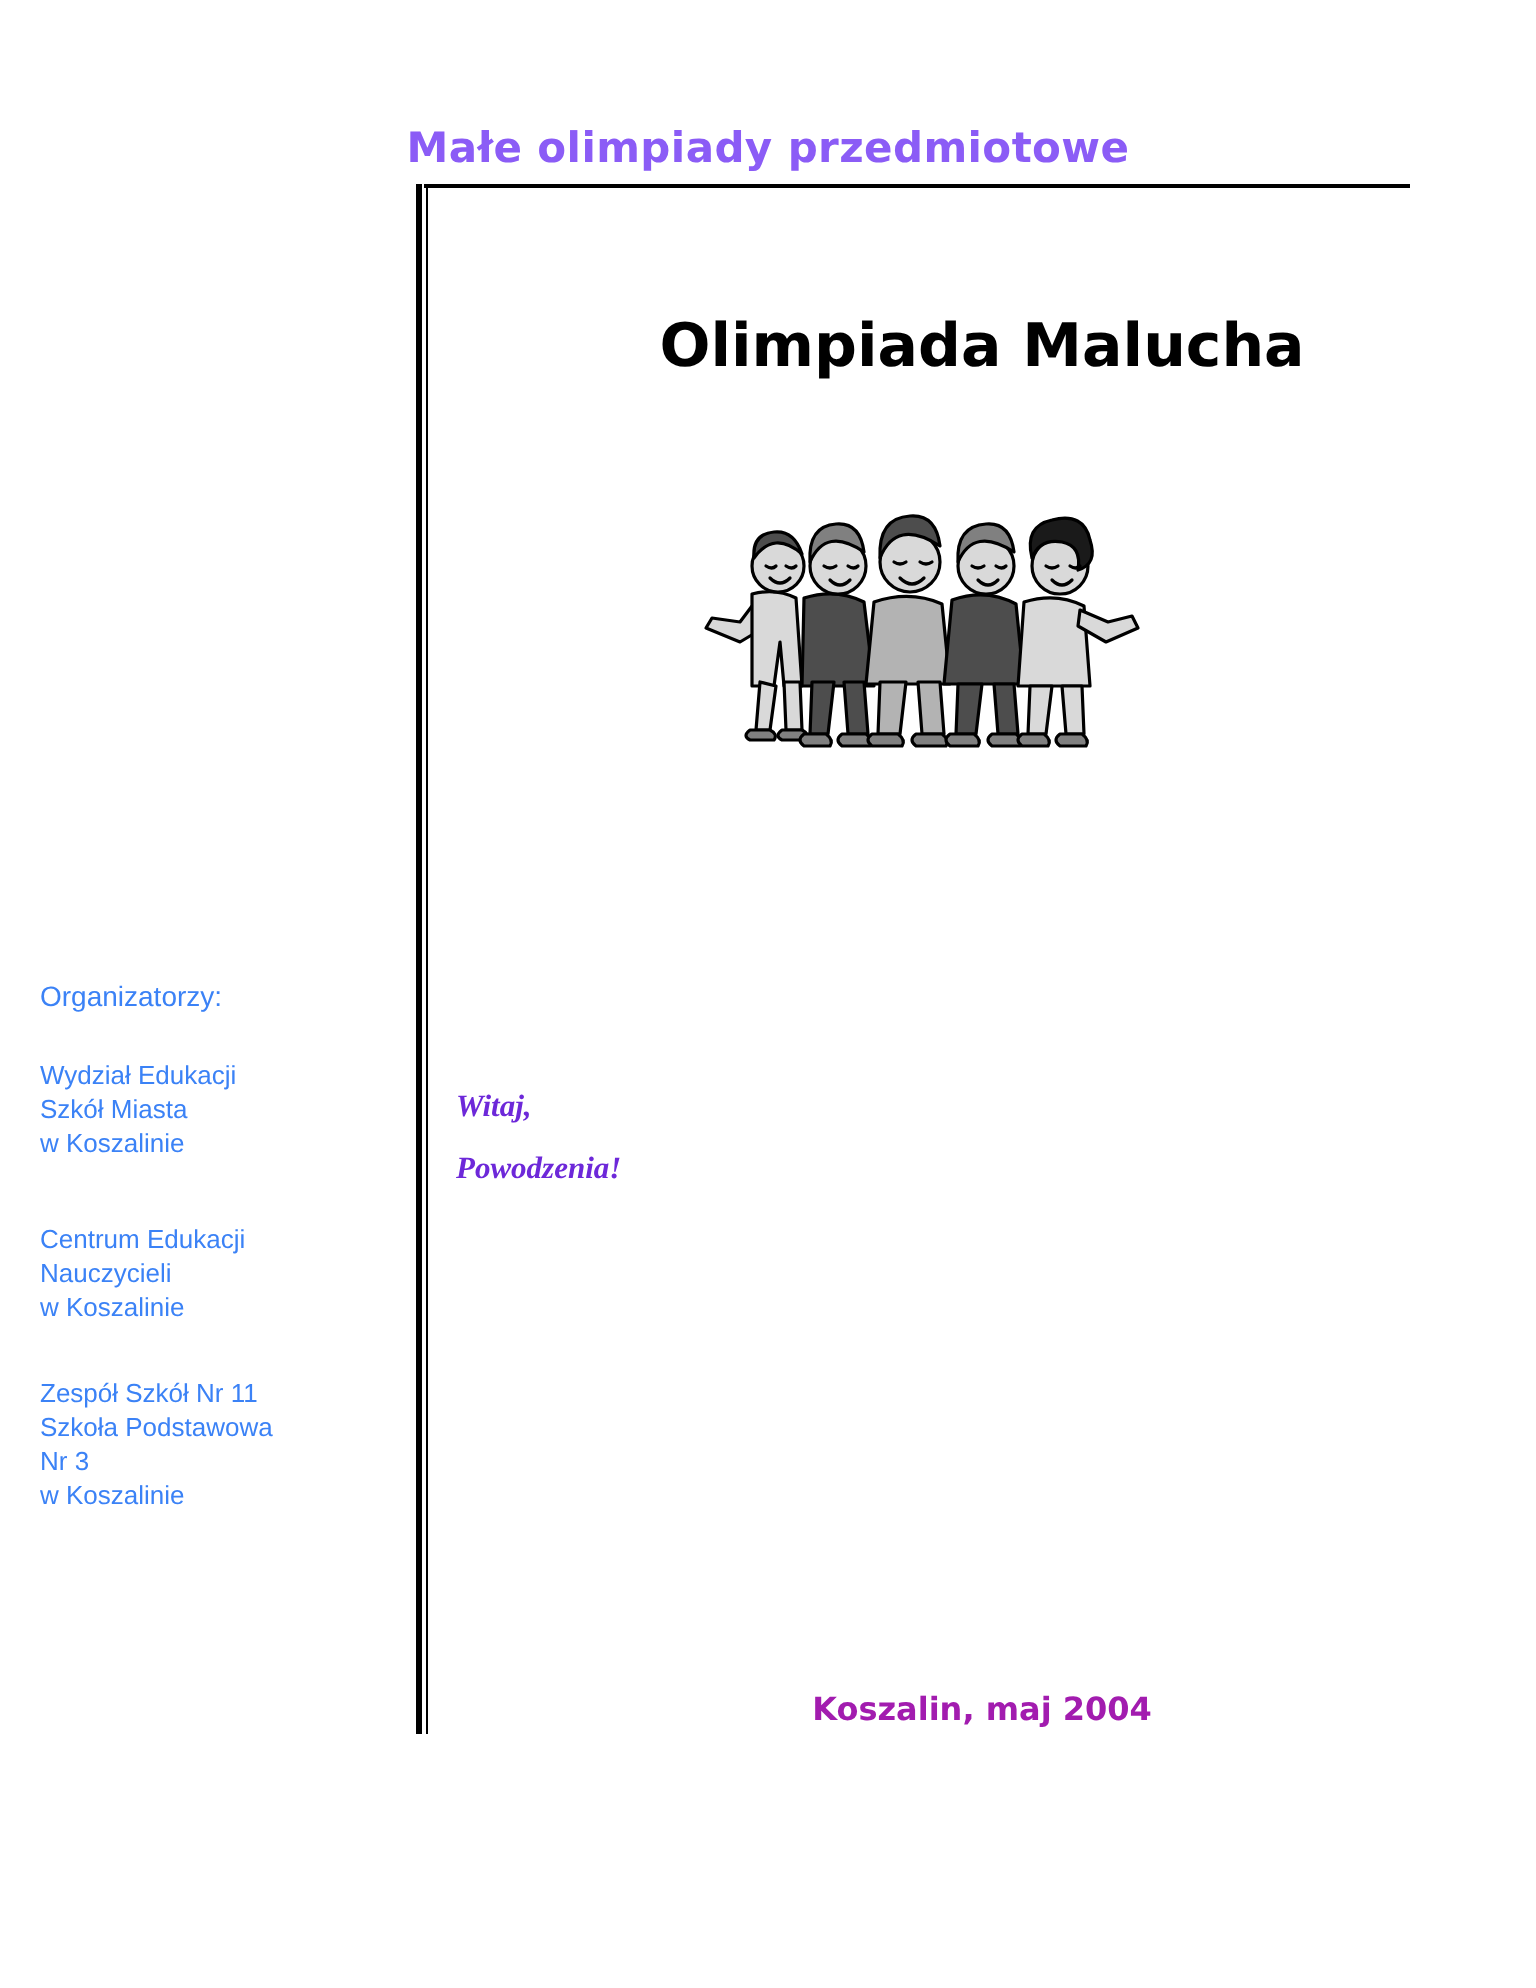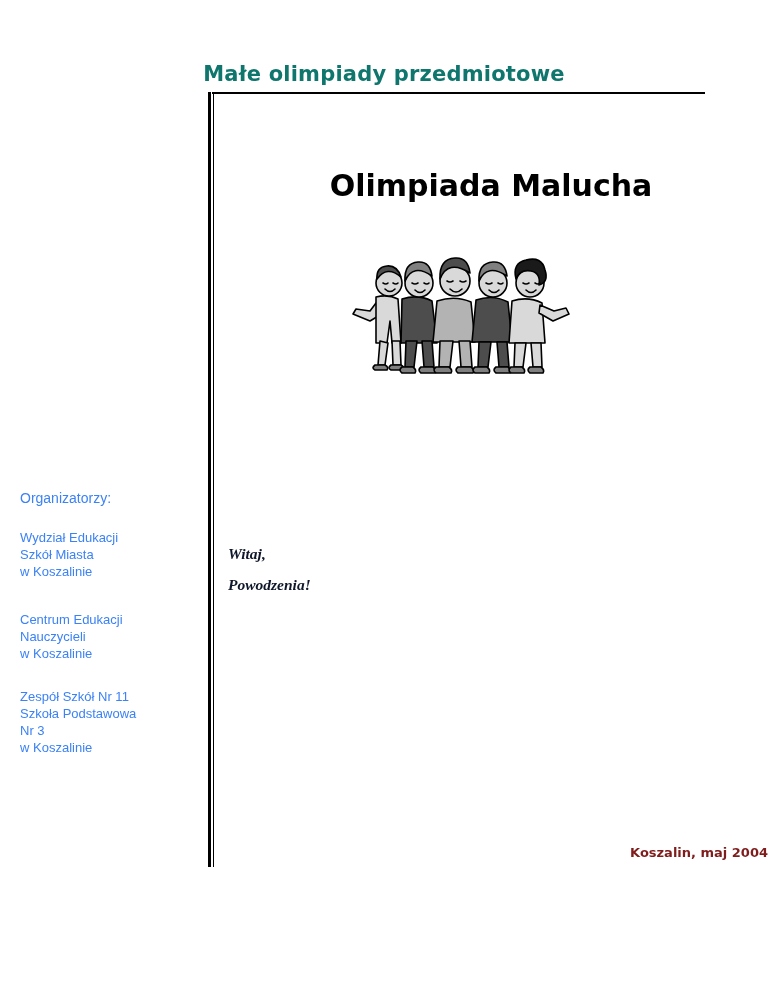--- a/index.html
+++ b/index.html
@@ -27,21 +27,21 @@
   .doc-title {
     position: absolute;
     top: 62px;
     left: 0;
     width: 768px;
     text-align: center;
     font-family: "DejaVu Sans", sans-serif;
     font-weight: bold;
     font-size: 21px;
     letter-spacing: 0.2px;
-    color: #0f766e;
+    color: #8b5cf6;
   }
   .title-rule {
     position: absolute;
     top: 92px;
     left: 212px;
     width: 493px;
     height: 2px;
     background: #000;
   }
 
@@ -59,21 +59,21 @@
     top: 92px;
     left: 213px;
     width: 1px;
     height: 775px;
     background: #000;
   }
 
   
   .main-heading {
     position: absolute;
-    top: 168px;
+    top: 156px;
     left: 214px;
     width: 554px;
     text-align: center;
     font-family: "DejaVu Sans", sans-serif;
     font-weight: bold;
     font-size: 30px;
     color: #000;
   }
 
   
@@ -111,46 +111,46 @@
   .body-text {
     position: absolute;
     top: 538px;
     left: 228px;
     width: 478px;
     font-family: "Liberation Serif", serif;
     font-weight: bold;
     font-style: italic;
     font-size: 15.5px;
     line-height: 31px;
-    color: #0f172a;
+    color: #6d28d9;
   }
   .body-text .greet {
     margin: 0 0 0 0;
   }
   .body-text .para {
     margin: 0;
     text-align: justify;
     text-indent: 42px;
   }
   .body-text .closing {
     margin: 0;
     padding-right: 62px;
   }
 
   
   .footer {
     position: absolute;
     top: 845px;
     left: 214px;
     width: 554px;
-    text-align: right;
-    font-size: 13px;
+    text-align: center;
+    font-size: 16px;
     font-weight: bold;
     font-family: "DejaVu Sans", sans-serif;
-    color: #7f1d1d;
+    color: #a21caf;
   }
 </style>
 </head>
 <body>
 
 <div class="page">
 
   <div class="doc-title">Małe olimpiady przedmiotowe</div>
   <div class="title-rule"></div>
 

